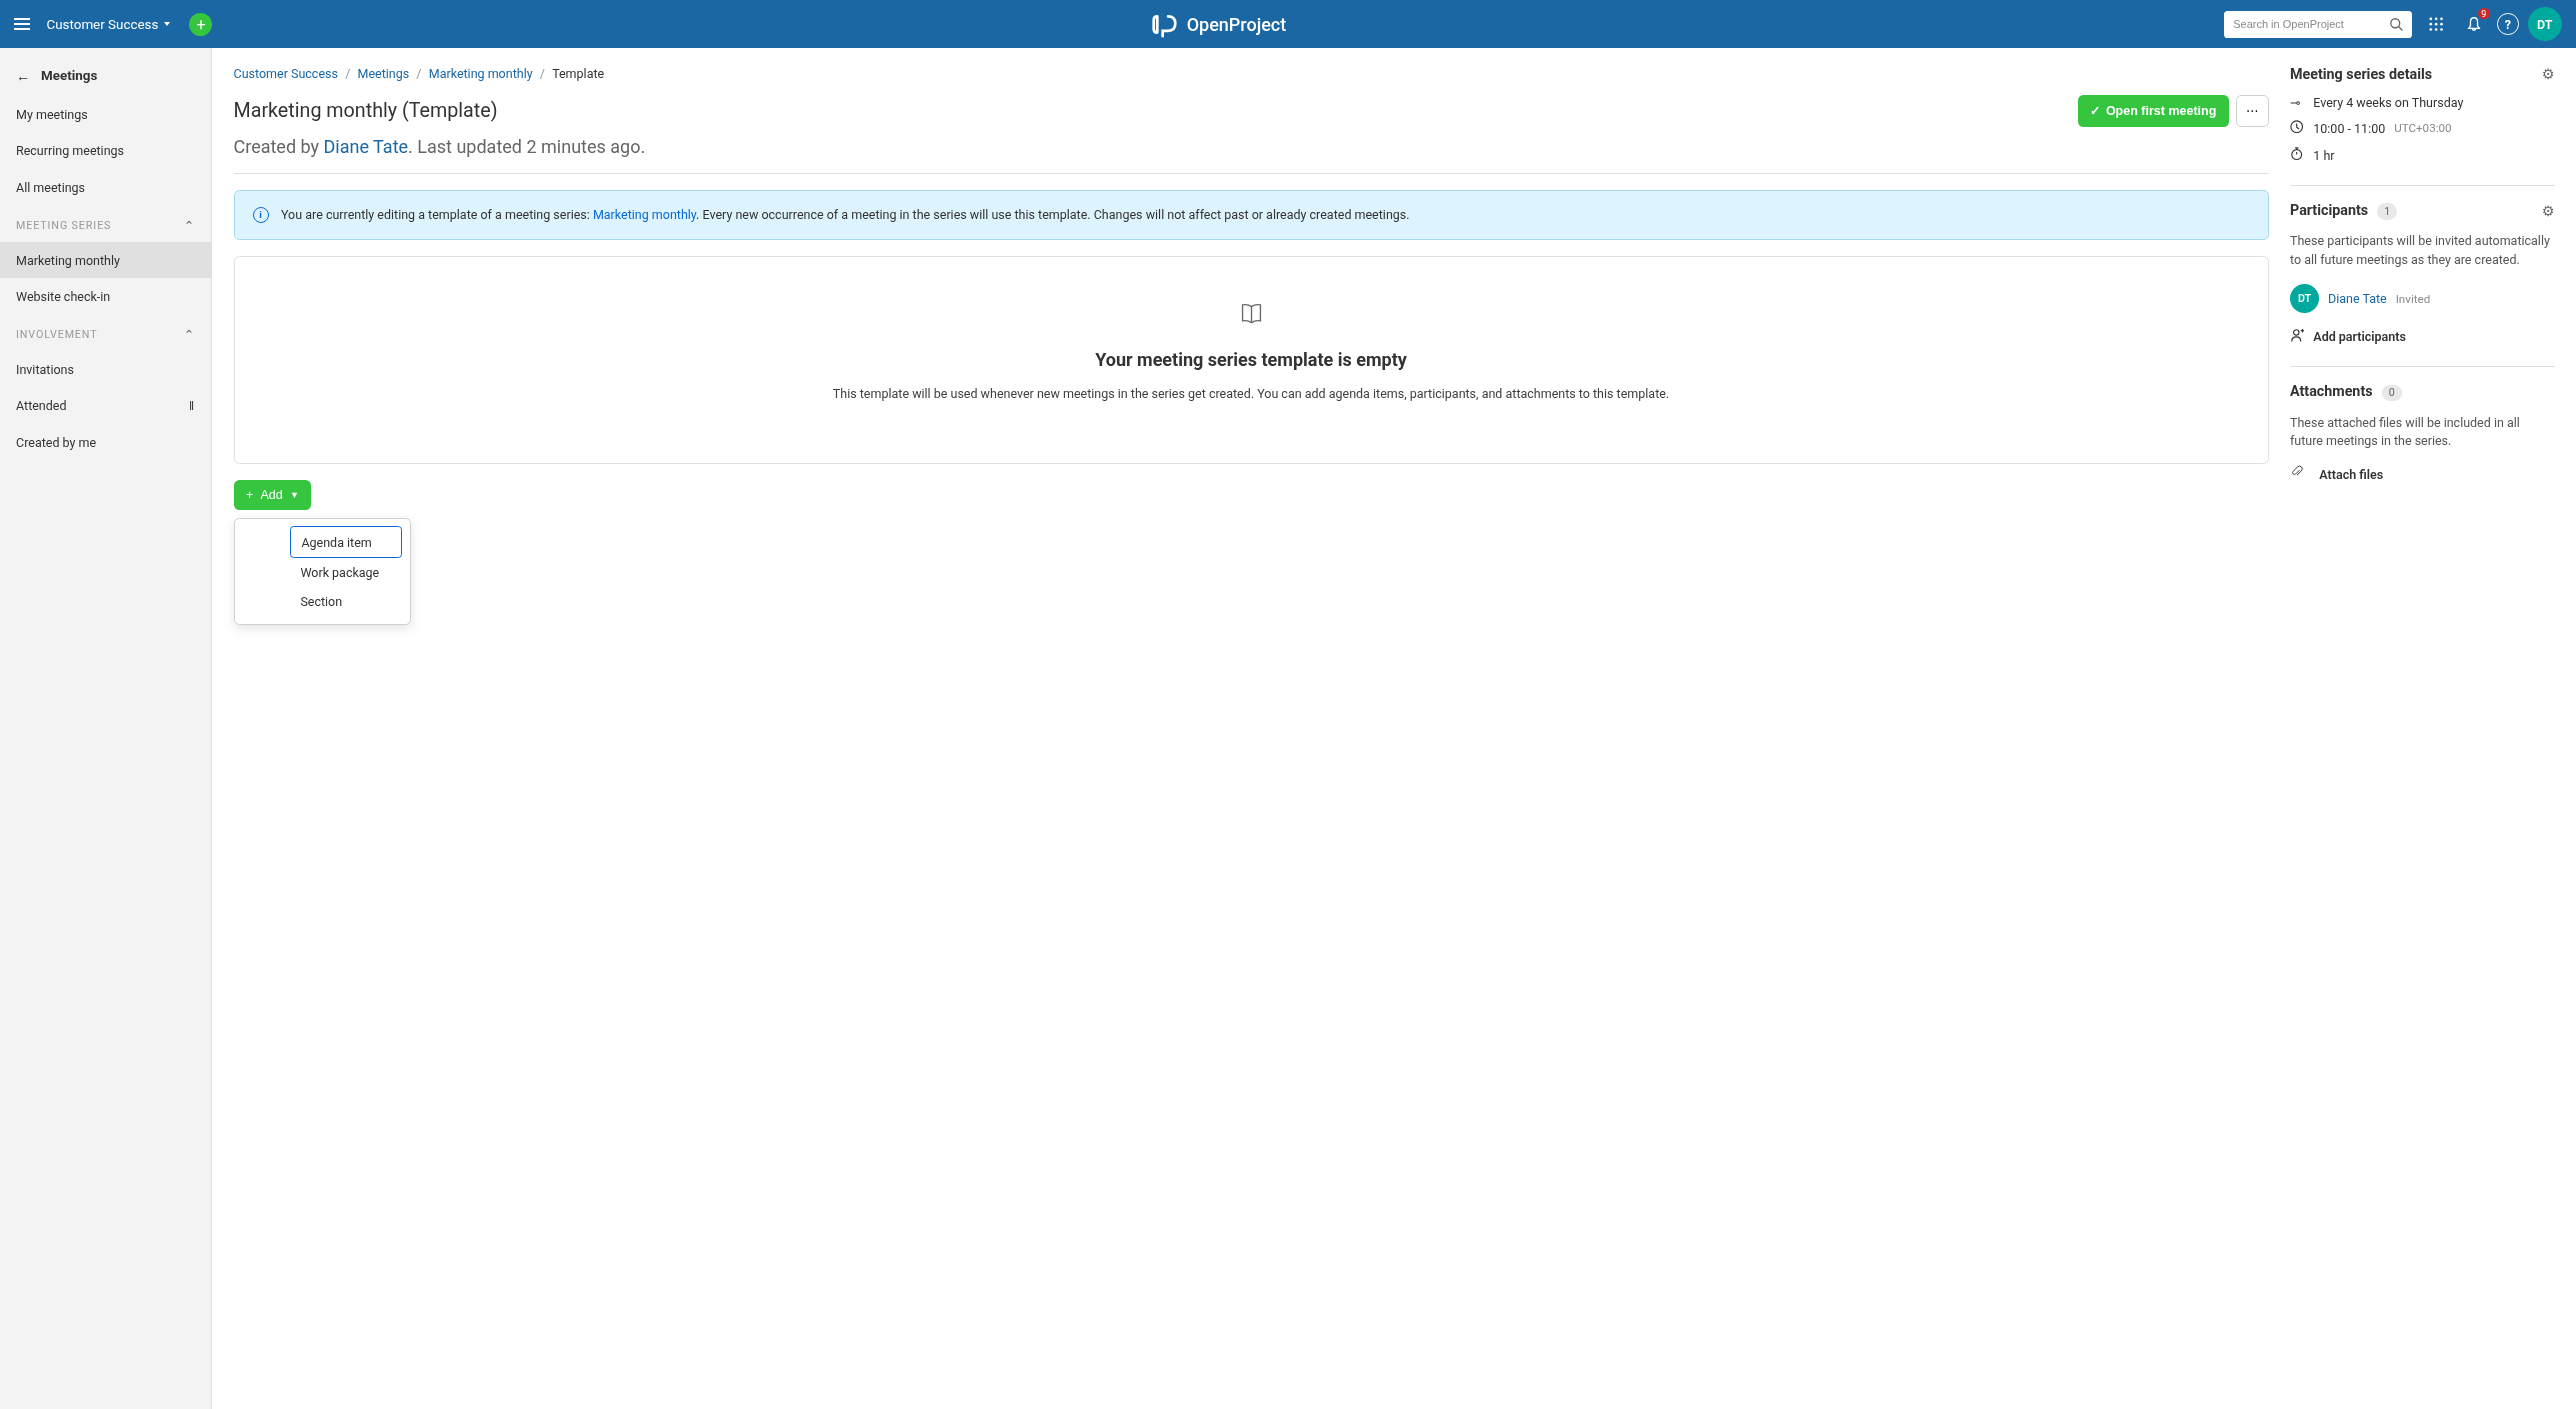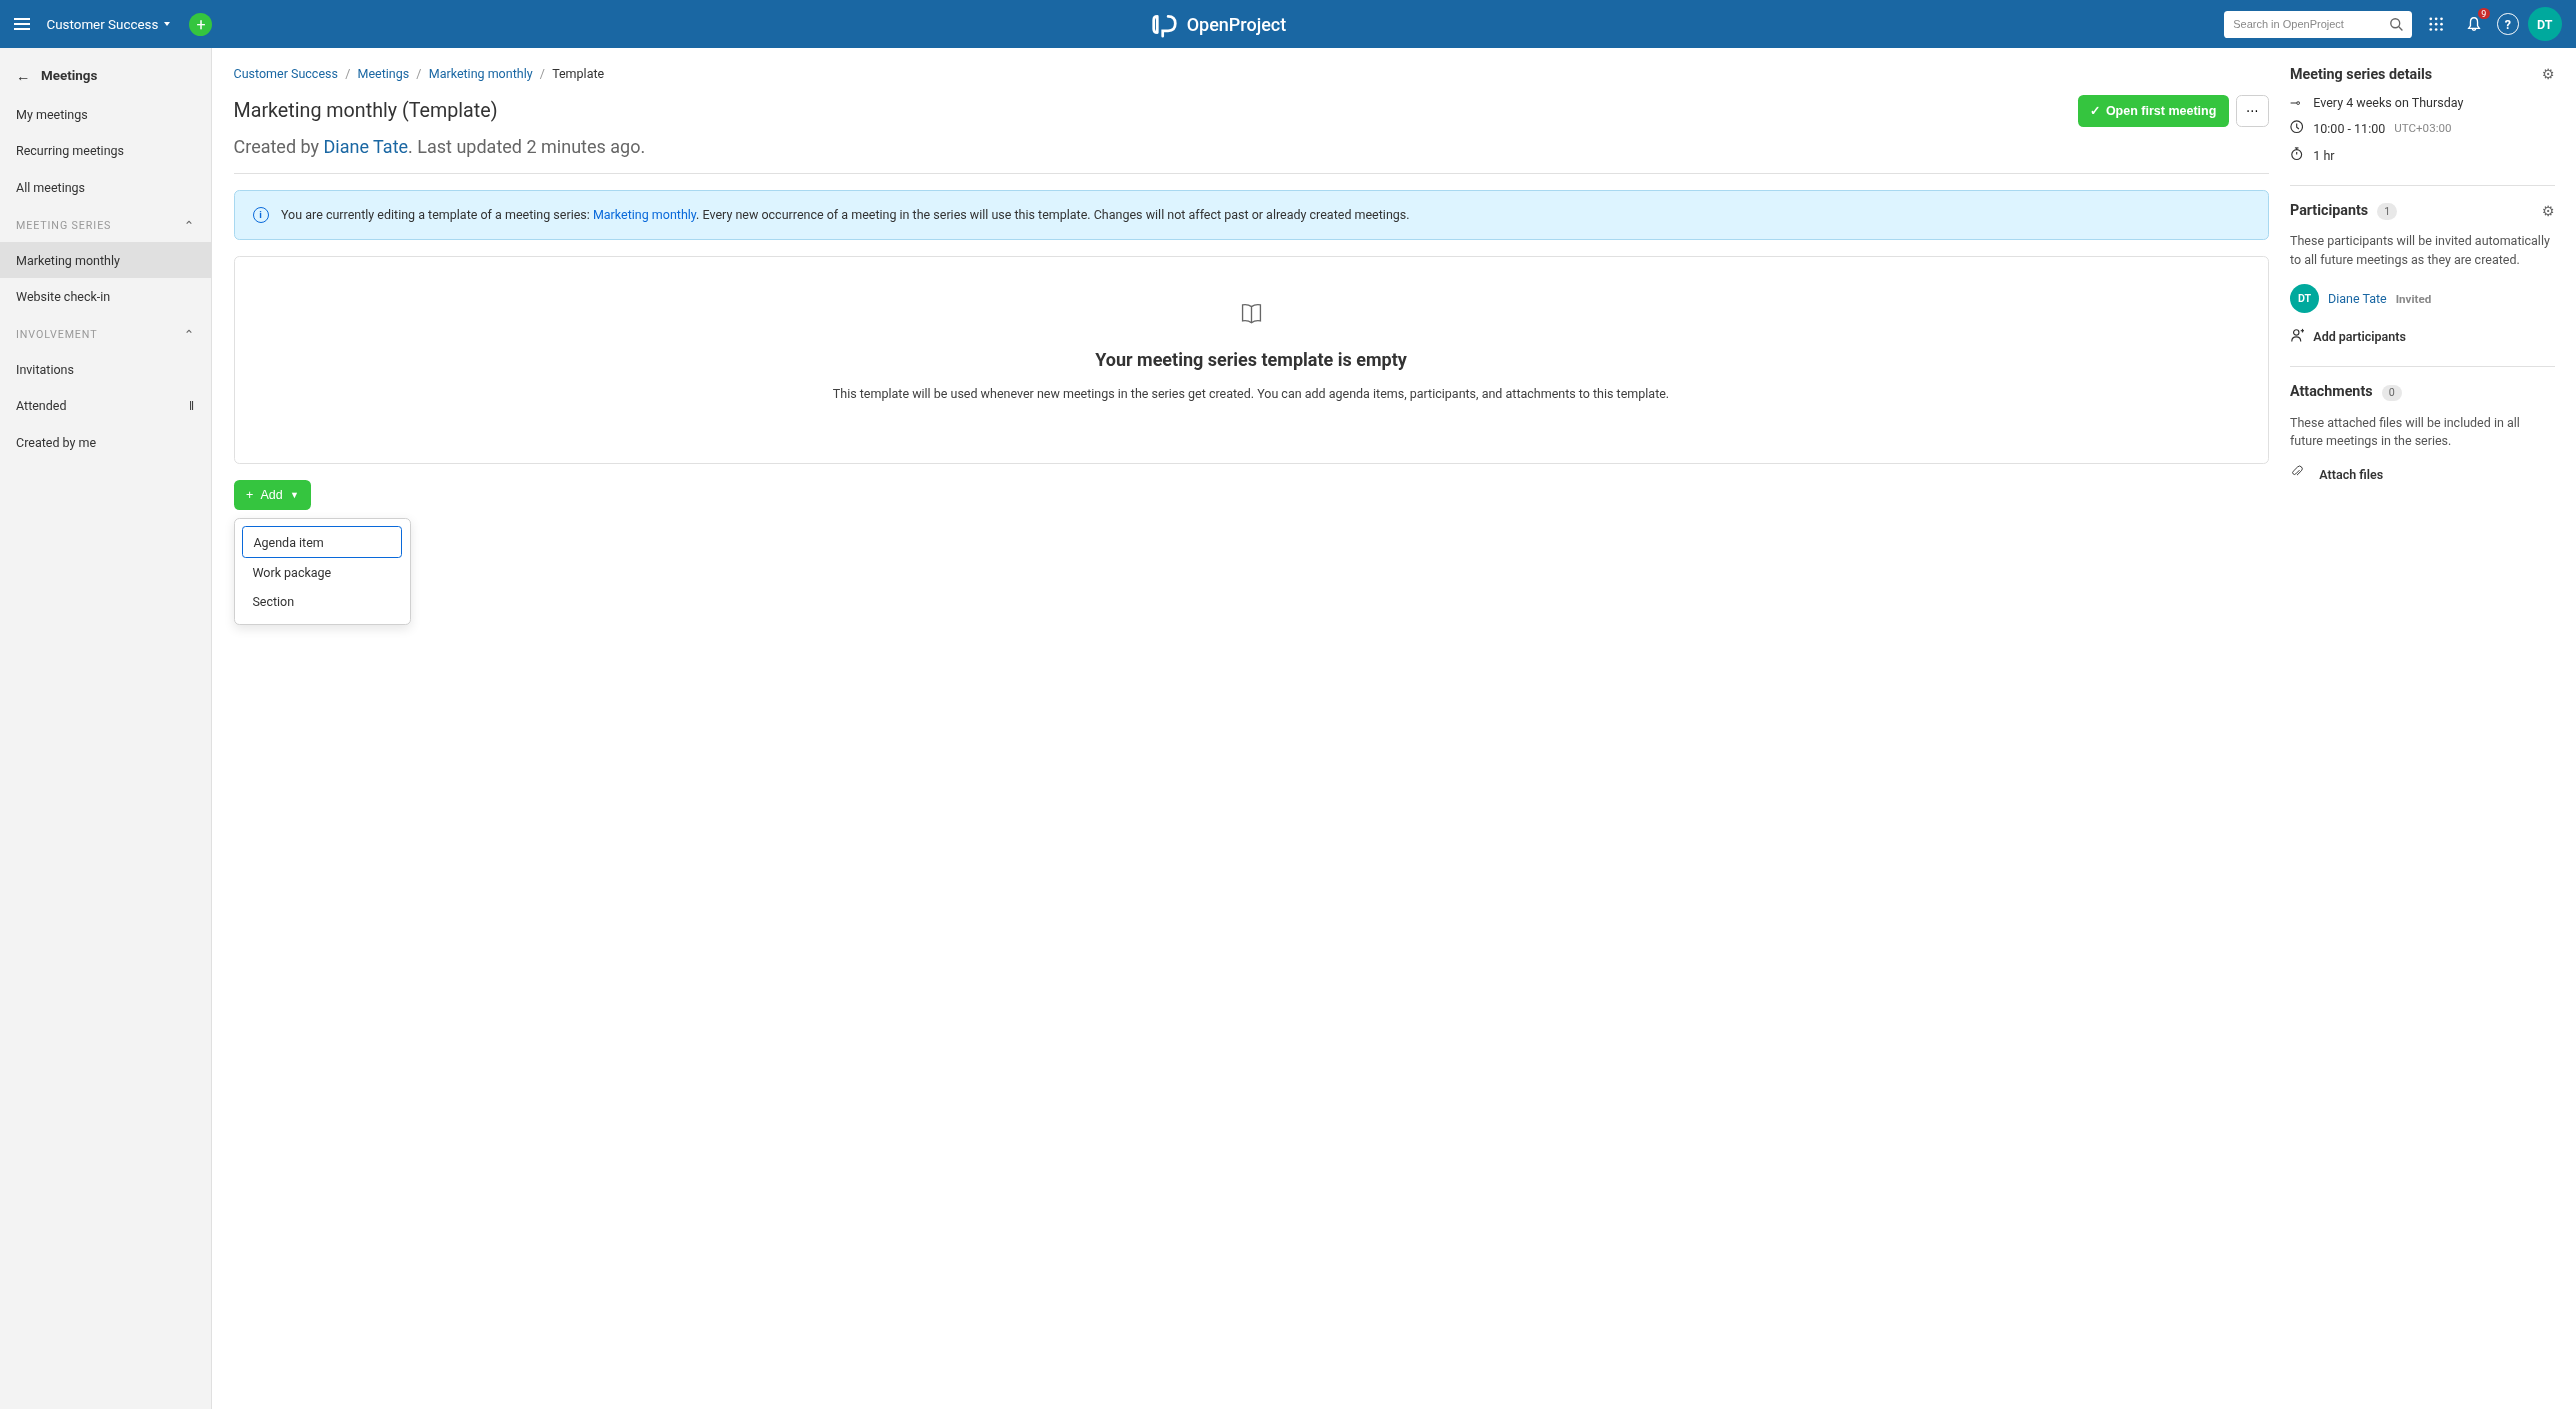--- a/index.html
+++ b/index.html
@@ -422,20 +422,21 @@
       min-width: 177px;
       padding: 7.2px;
       z-index: 100;
     }
     
     .dropdown-item {
       padding: 7.2px 10.7px;
       cursor: pointer;
       border-radius: 3.6px;
       font-size: 12.5px;
+      margin-left: 48px;
     }
     
     .dropdown-item.highlighted {
       border: 1.8px solid #0969DA;
     }
     
     
     .aside-panel {
       margin-bottom: 21.5px;
     }
@@ -508,21 +509,20 @@
     }
     
     .participant-row a {
       color: #1A67A3;
       text-decoration: none;
     }
     
     .invited-label {
       color: #888;
       font-size: 11.6px;
-      font-weight: bold;
     }
     
     .add-participants {
       display: flex;
       align-items: center;
       gap: 9px;
       font-weight: 600;
       cursor: pointer;
     }
     

